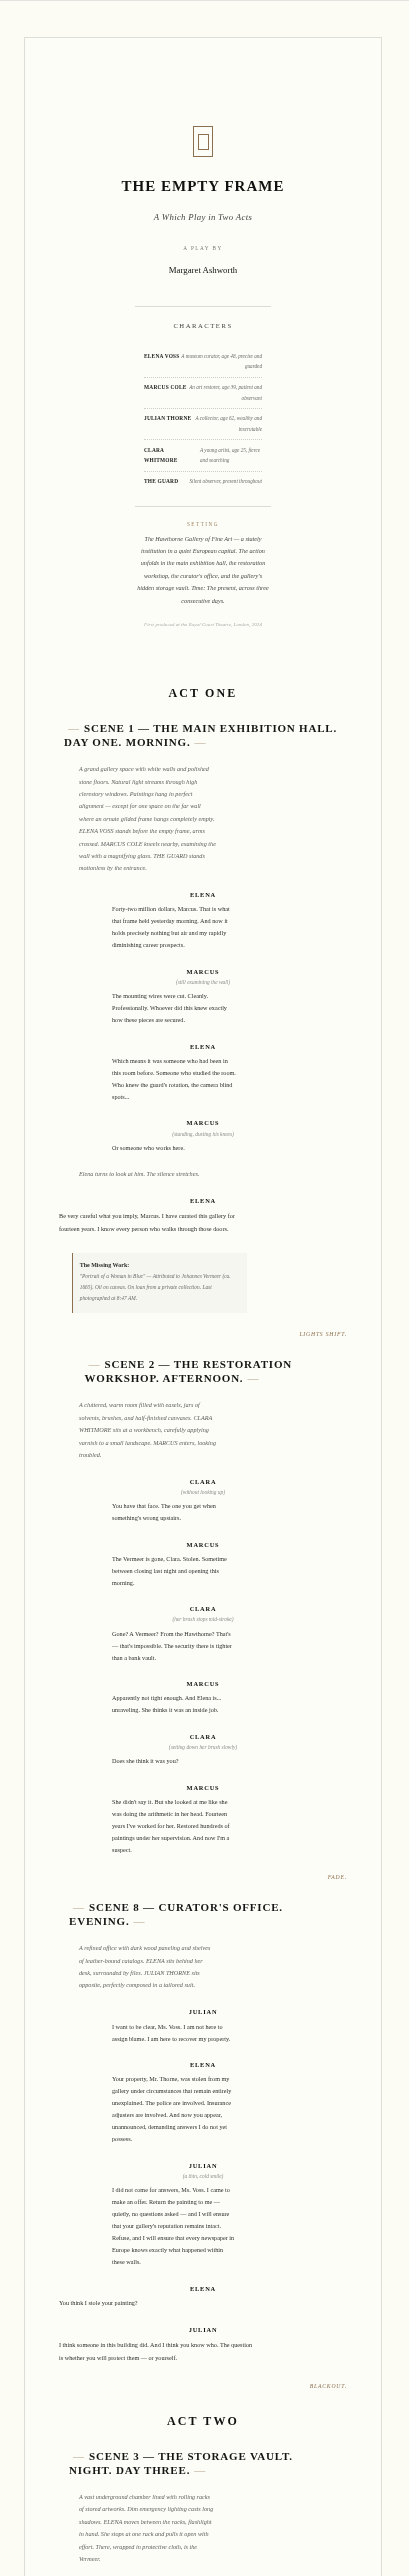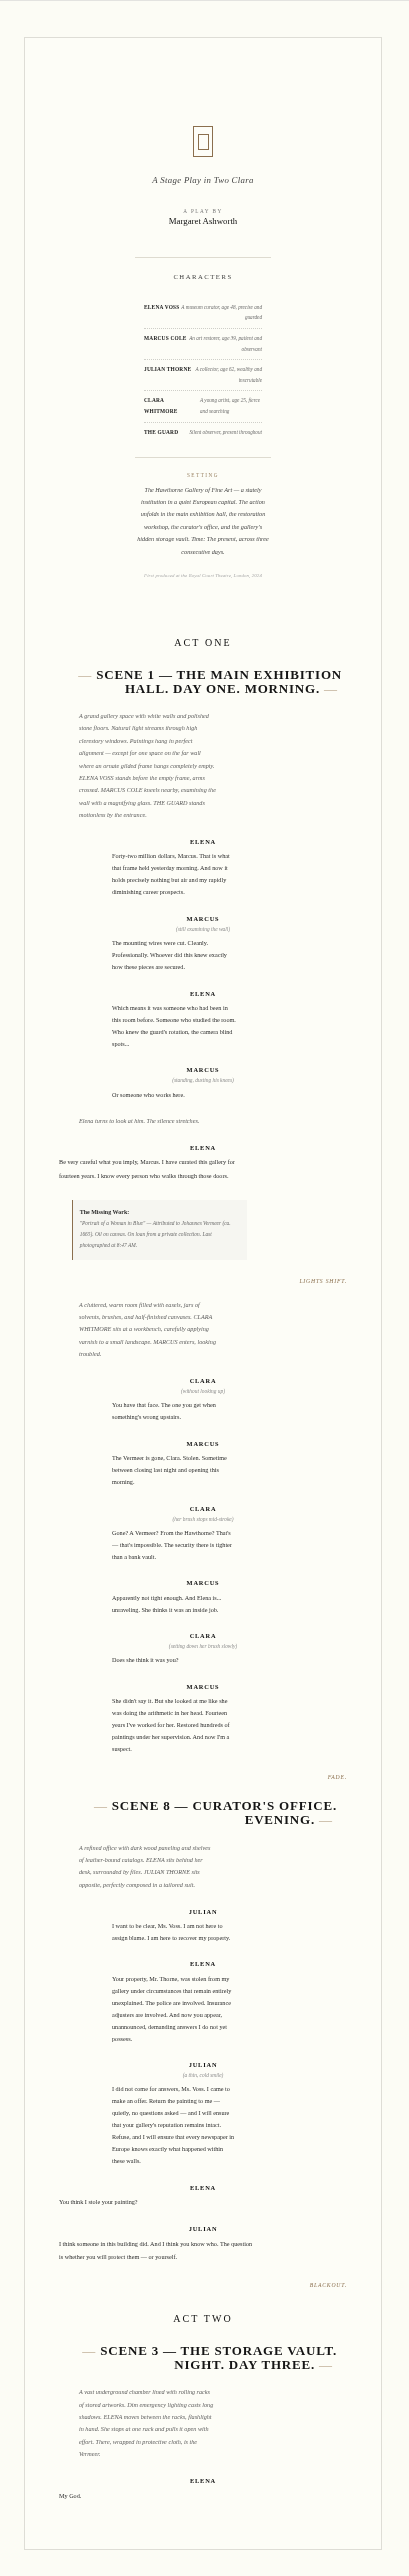--- a/index.html
+++ b/index.html
@@ -32,21 +32,21 @@
   .play-title {
     margin-top: 20.6px; font-size: 15px; font-weight: bold; letter-spacing: 1px;
     color: #111; line-height: 1.1;
   }
   .play-subtitle {
     margin-top: 17.5px; font-size: 8.8px; font-style: italic; color: #444; letter-spacing: 0.3px;
   }
   .by-label {
     margin-top: 23px; font-size: 5.2px; letter-spacing: 1.5px; color: #7a7a7a;
   }
-  .author { margin-top: 2px; font-size: 8.8px; color: #111; font-weight: normal; }
+  .author { margin-top: 14px; font-size: 8.8px; color: #111; font-weight: normal; }
 
   
   .characters {
     width: 136px; margin: 31px auto 0; border-top: 0.5px solid #dedbd0; border-bottom: 0.5px solid #dedbd0;
     padding: 15.5px 0 14.4px;
   }
   .characters-title {
     text-align: center; font-size: 6.7px; letter-spacing: 1.5px; color: #444; margin-bottom: 17.5px;
   }
   .char-list { width: 118px; margin: 0 auto; }
@@ -64,26 +64,26 @@
   
   .setting { text-align: center; margin-top: 14.4px; }
   .setting-label { font-size: 5.2px; letter-spacing: 1.5px; color: #9b8465; }
   .setting-text {
     width: 134px; margin: 5.7px auto 0; font-style: italic; font-size: 6.2px; line-height: 12.4px; color: #444;
   }
   .production-note { margin-top: 15px; font-size: 4.9px; font-style: italic; color: #aaa; letter-spacing: 0.1px; }
 
   
   .act-title {
-    text-align: center; font-size: 10px; font-weight: normal; letter-spacing: 2.1px; color: #111;
+    text-align: center; font-size: 12px; font-weight: bold; letter-spacing: 2.1px; color: #111;
   }
   .act-one { margin-top: 59px; }
   .act-two { margin-top: 25px; }
   .scene-title {
-    text-align: right; font-size: 13px; font-weight: bold; letter-spacing: 0.8px; color: #151515;
+    text-align: left; font-size: 11px; font-weight: bold; letter-spacing: 0.8px; color: #151515;
     line-height: 14px; margin: 19.6px auto 0; width: 278px;
   }
   .dash { color: #b8a58a; font-weight: normal; padding: 0 4.1px; }
 
   .stage-dir {
     width: 137px; margin-left: 54px; margin-top: 14.4px;
     font-style: italic; font-size: 6.2px; line-height: 12.4px; color: #5c5c5c;
   }
   .stage-dir.inline { margin-top: 14.4px; }
 
@@ -114,21 +114,22 @@
 </style>
 </head>
 <body>
 
 <div class="page">
 
   <section class="title-block">
     <div class="frame-icon">
         <div class="inner"></div>
       </div>
-    <div class="play-subtitle">A Stage Play in Two Clara</div>
+    <h1 class="play-title">THE EMPTY FRAME</h1>
+    <div class="play-subtitle">A Which Play in Two Acts</div>
     <div class="by-label">A PLAY BY</div>
     <div class="author">Margaret Ashworth</div>
   </section>
 
   <section class="characters">
     <div class="characters-title">CHARACTERS</div>
     <div class="char-list">
       <div class="char-row">
         <span class="char-name">ELENA VOSS</span>
         <span class="char-desc">A museum curator, age 48, precise and guarded</span>
@@ -185,20 +186,21 @@
   <div class="speech">
     <div class="speaker">ELENA</div>
     <p class="line wide">Be very careful what you imply, Marcus. I have curated this gallery for fourteen years. I know every person who walks through those doors.</p>
   </div>
   <div class="note-box">
     <div class="note-title"><b>The Missing Work:</b></div>
     <p class="note-text">"Portrait of a Woman in Blue" — Attributed to Johannes Vermeer (ca. 1665). Oil on canvas. On loan from a private collection. Last photographed at 8:47 AM.</p>
   </div>
   <div class="transition">LIGHTS SHIFT.</div>
 
+  <h3 class="scene-title" style="width:237px"><span class="dash">—</span><span>SCENE 2 — THE RESTORATION WORKSHOP. AFTERNOON.</span><span class="dash">—</span></h3>
   <p class="stage-dir">A cluttered, warm room filled with easels, jars of solvents, brushes, and half-finished canvases. CLARA WHITMORE sits at a workbench, carefully applying varnish to a small landscape. MARCUS enters, looking troubled.</p>
 
   <div class="speech">
     <div class="speaker">CLARA</div>
     <div class="paren">(without looking up)</div>
     <p class="line">You have that face. The one you get when something's wrong upstairs.</p>
   </div>
   <div class="speech">
     <div class="speaker">MARCUS</div>
     <p class="line">The Vermeer is gone, Clara. Stolen. Sometime between closing last night and opening this morning.</p>

